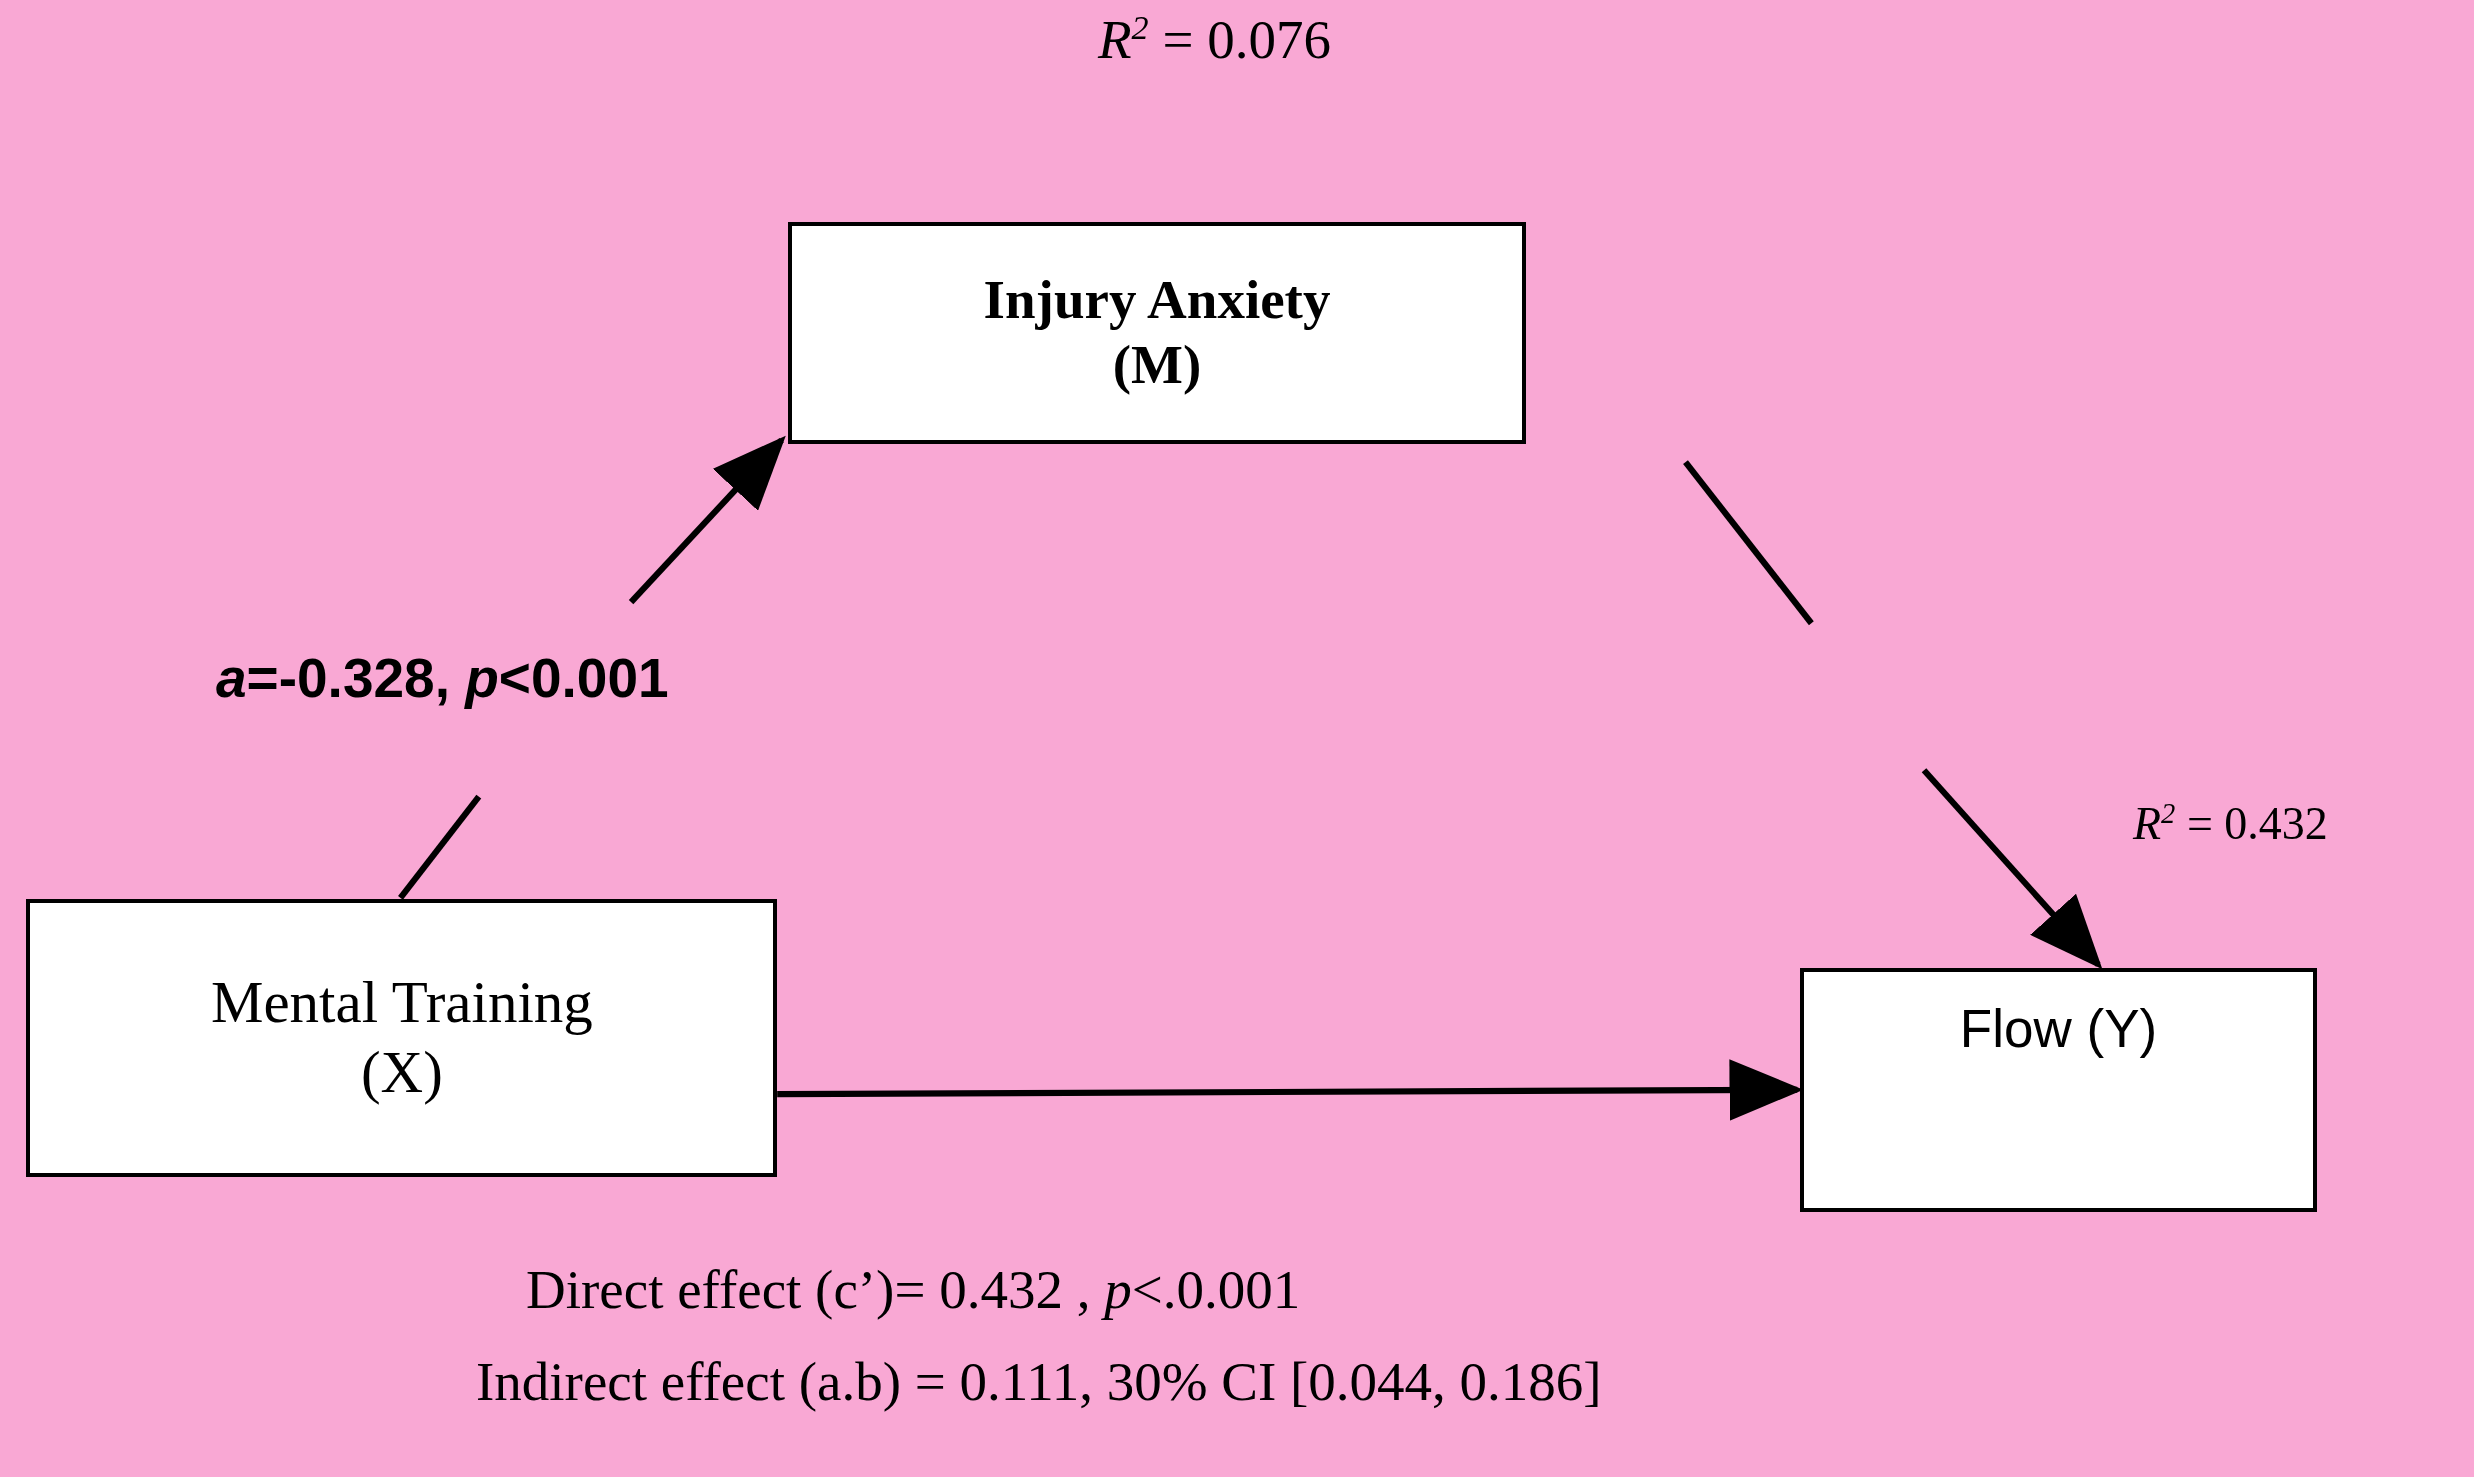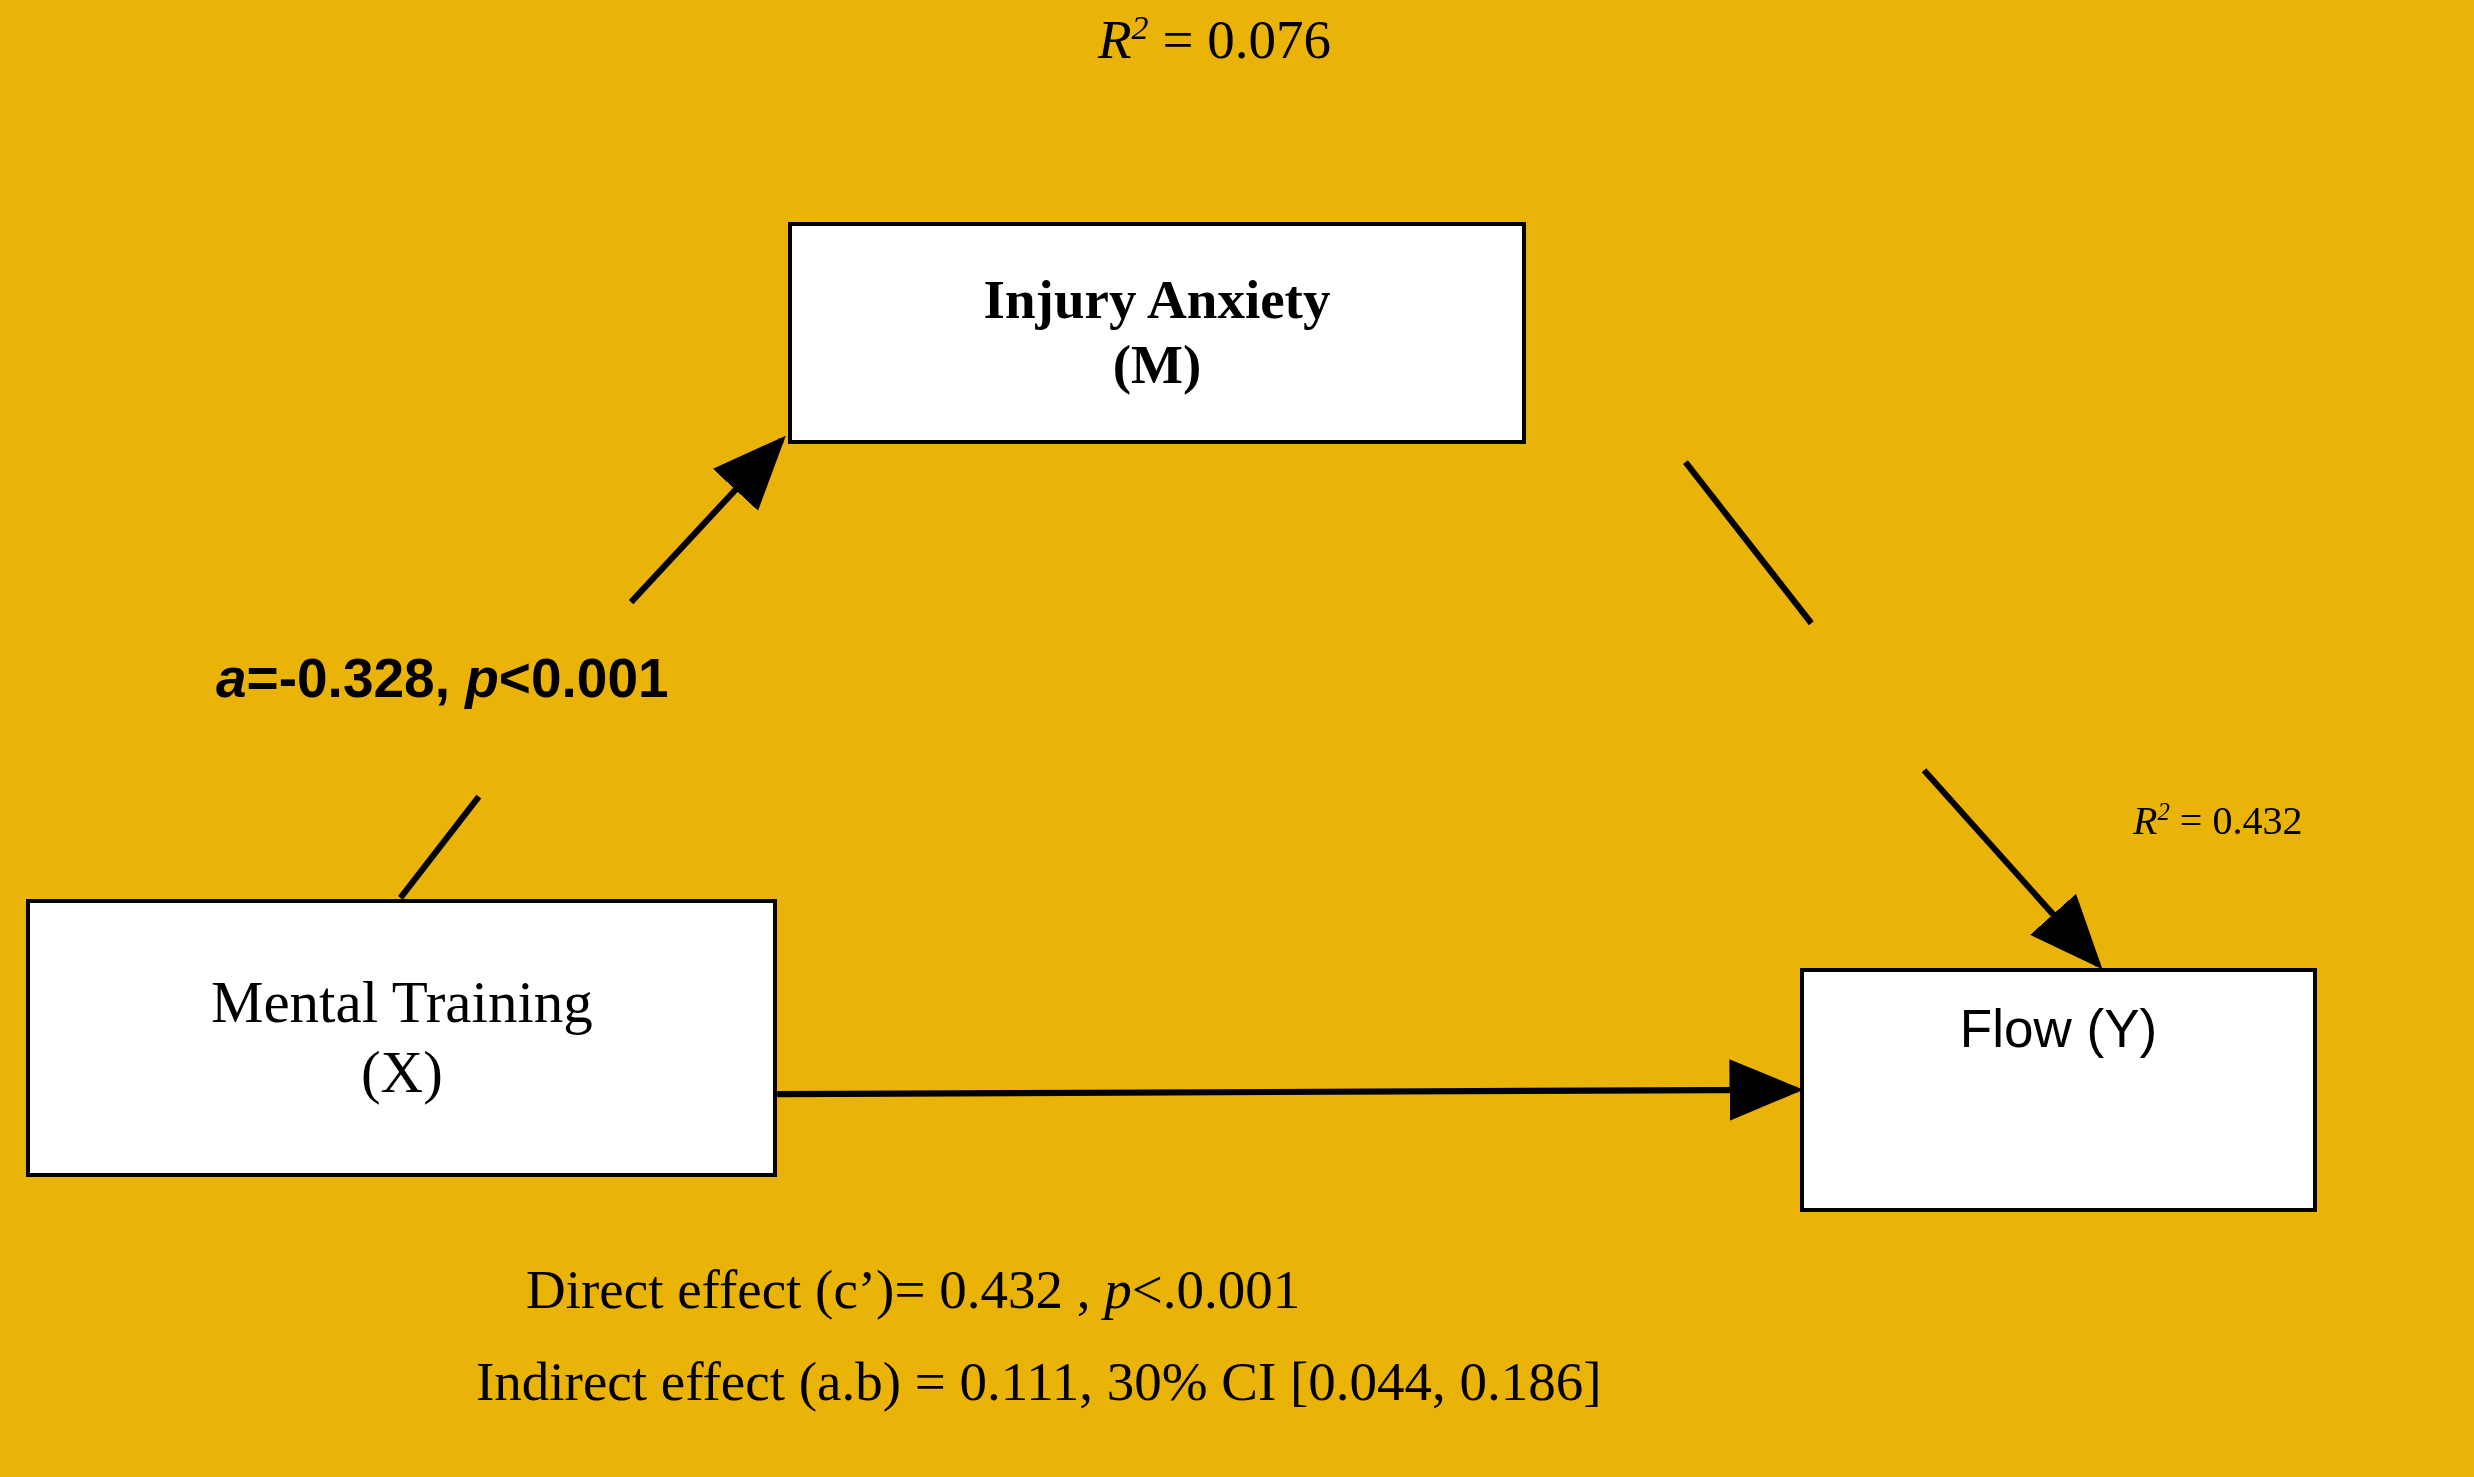--- a/index.html
+++ b/index.html
@@ -4,21 +4,21 @@
 <style>
   html, body {
     margin: 0;
     padding: 0;
     background: #ffffff;
   }
   #canvas {
     position: relative;
     width: 2475px;
     height: 1478px;
-    background: #eab308;
+    background: #f9a8d4;
     overflow: hidden;
     font-family: "Liberation Serif", serif;
     color: #000000;
   }
   svg#diagram-svg {
     position: absolute;
     left: 0;
     top: 0;
     width: 2475px;
     height: 1478px;
@@ -103,21 +103,21 @@
     font-size: 55px;
   }
   #label-path-c {
     left: 1103px;
     top: 889px;
     font-size: 55px;
   }
   #label-r2-outcome {
     left: 2133px;
     top: 801px;
-    font-size: 40px;
+    font-size: 46px;
     text-align: center;
   }
   #label-direct-effect {
     left: 526px;
     top: 1251px;
     font-size: 55px;
     margin-top: 11px;
   }
   #label-indirect-effect {
     left: 476px;

